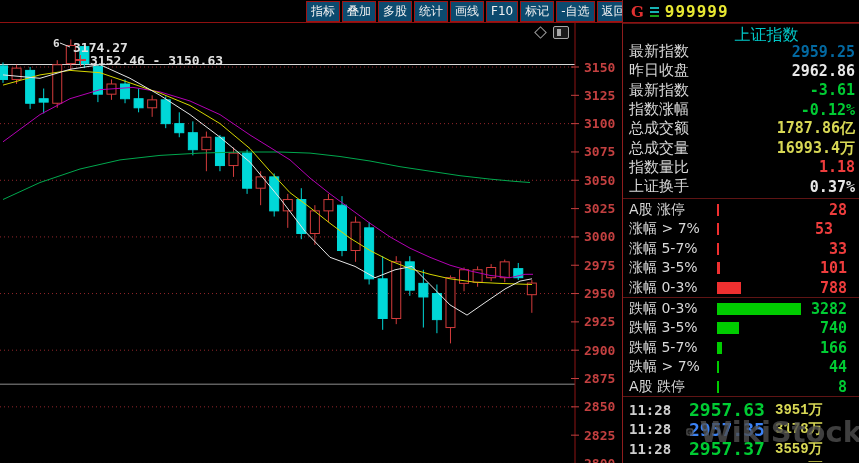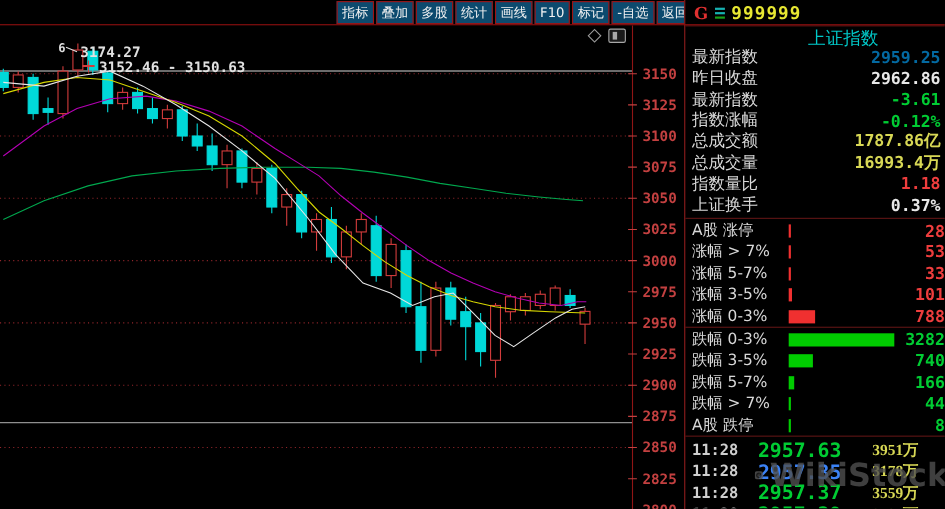--- a/index.html
+++ b/index.html
@@ -27,31 +27,31 @@
   .menu-icon i{display:block;width:9px;height:2px;background:#17b2b2;}
   .menu-icon i:last-child{background:#18a018;}
   .code{color:#e8e832;font-weight:bold;font-size:16px;font-family:"DejaVu Sans Mono","Liberation Mono",monospace;letter-spacing:1px;}
   .iname{color:#00c8c8;font-size:16px;margin-top:48px;}
   .sec{border-top:1px solid #5f1414;}
   .qlist{height:175px;padding-top:18px;}
   .qrow{height:19.3px;display:flex;justify-content:space-between;align-items:center;padding:0 4px 0 6px;}
   .qlabel{color:#d8d8d8;font-size:15px;white-space:nowrap;}
   .qval{font-size:15px;font-weight:bold;font-family:"DejaVu Sans Mono","Liberation Mono",monospace;}
   .blist{height:99px;padding-top:1px;}
-  .brow{height:19.5px;display:flex;align-items:center;padding:0 0 0 6px;text-decoration:underline;}
+  .brow{height:19.5px;display:flex;align-items:center;padding:0 12px 0 6px;text-decoration:underline;}
   .blabel{width:88px;color:#d8d8d8;font-size:14px;white-space:nowrap;flex:none;}
   .barzone{flex:1;position:relative;height:12px;}
   .bar{position:absolute;left:0;top:0;height:12px;max-width:100%;}
   .bval{width:46px;text-align:right;font-size:15px;font-weight:bold;flex:none;
         font-family:"DejaVu Sans Mono","Liberation Mono",monospace;}
   .tlist{height:66px;padding-top:2px;overflow:hidden;}
   .trow{height:19.5px;display:grid;grid-template-columns:60px 86px 1fr;align-items:center;padding:0 6px;}
   .ttime{font-size:14px;font-weight:bold;font-family:"DejaVu Sans Mono","Liberation Mono",monospace;}
   .tprice{font-size:18px;font-weight:bold;font-family:"DejaVu Sans Mono","Liberation Mono",monospace;}
-  .tvol{font-size:14px;font-weight:bold;text-align:center;font-family:Liberation Serif, serif;}
+  .tvol{font-size:14px;font-weight:bold;text-align:left;font-family:Liberation Mono, monospace;}
   
   .watermark{position:absolute;left:686px;top:406px;width:176px;height:52px;display:flex;
              align-items:center;gap:6px;opacity:.8;z-index:9;pointer-events:none;}
   .wm-text{font-size:29px;font-weight:bold;color:#4f4f4f;font-family:"DejaVu Sans","Liberation Sans",sans-serif;white-space:nowrap;}
 </style>
 </head>
 <body>
 
 <div class="screen">
 
@@ -263,21 +263,21 @@
           <span class="barzone">
             <span class="bar" style="background: rgb(240, 48, 48); width: 2px;"></span>
           </span>
           <span class="bval" style="color: rgb(238, 61, 61);">28</span>
         </div>
         <div class="brow">
           <span class="blabel">涨幅 &gt; 7%</span>
           <span class="barzone">
             <span class="bar" style="background: rgb(240, 48, 48); width: 2px;"></span>
           </span>
-          <span class="bval" style="color: rgb(238, 61, 61);">53</span>
+          <span class="bval" style="color: rgb(238, 61, 61); text-align: center;">53</span>
         </div>
         <div class="brow">
           <span class="blabel">涨幅 5-7%</span>
           <span class="barzone">
             <span class="bar" style="background: rgb(240, 48, 48); width: 2px;"></span>
           </span>
           <span class="bval" style="color: rgb(238, 61, 61);">33</span>
         </div>
         <div class="brow">
           <span class="blabel">涨幅 3-5%</span>

